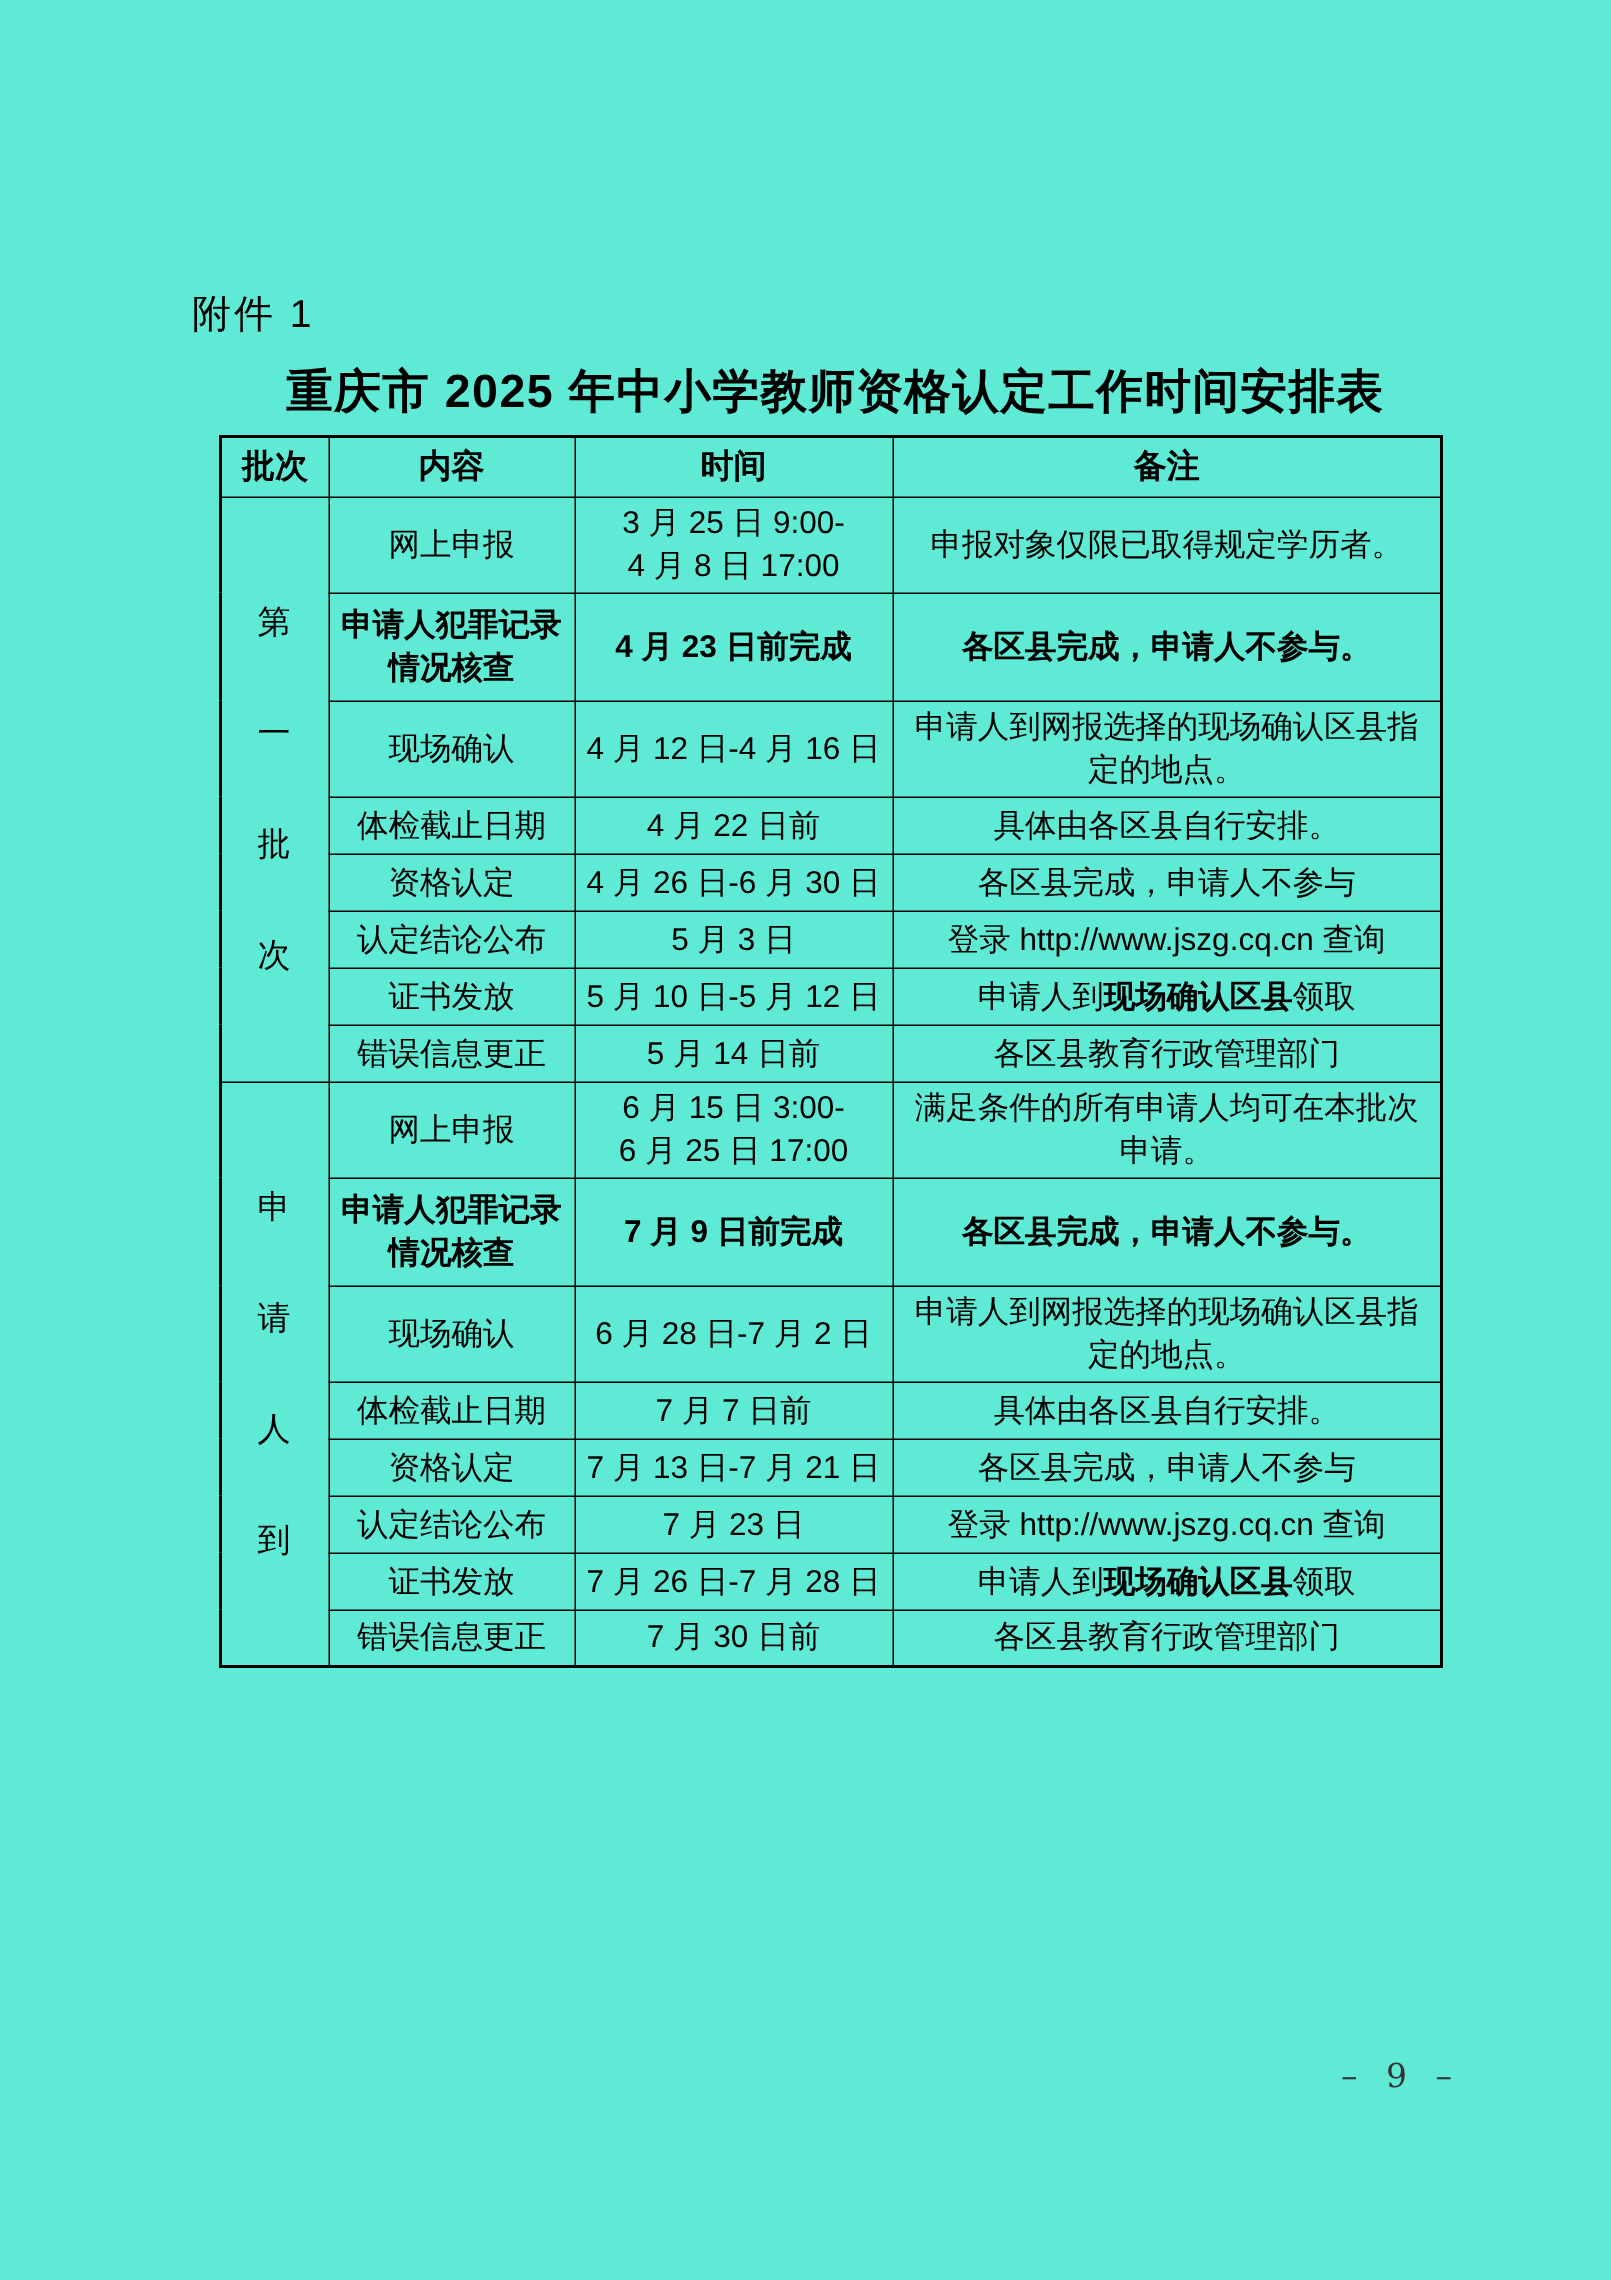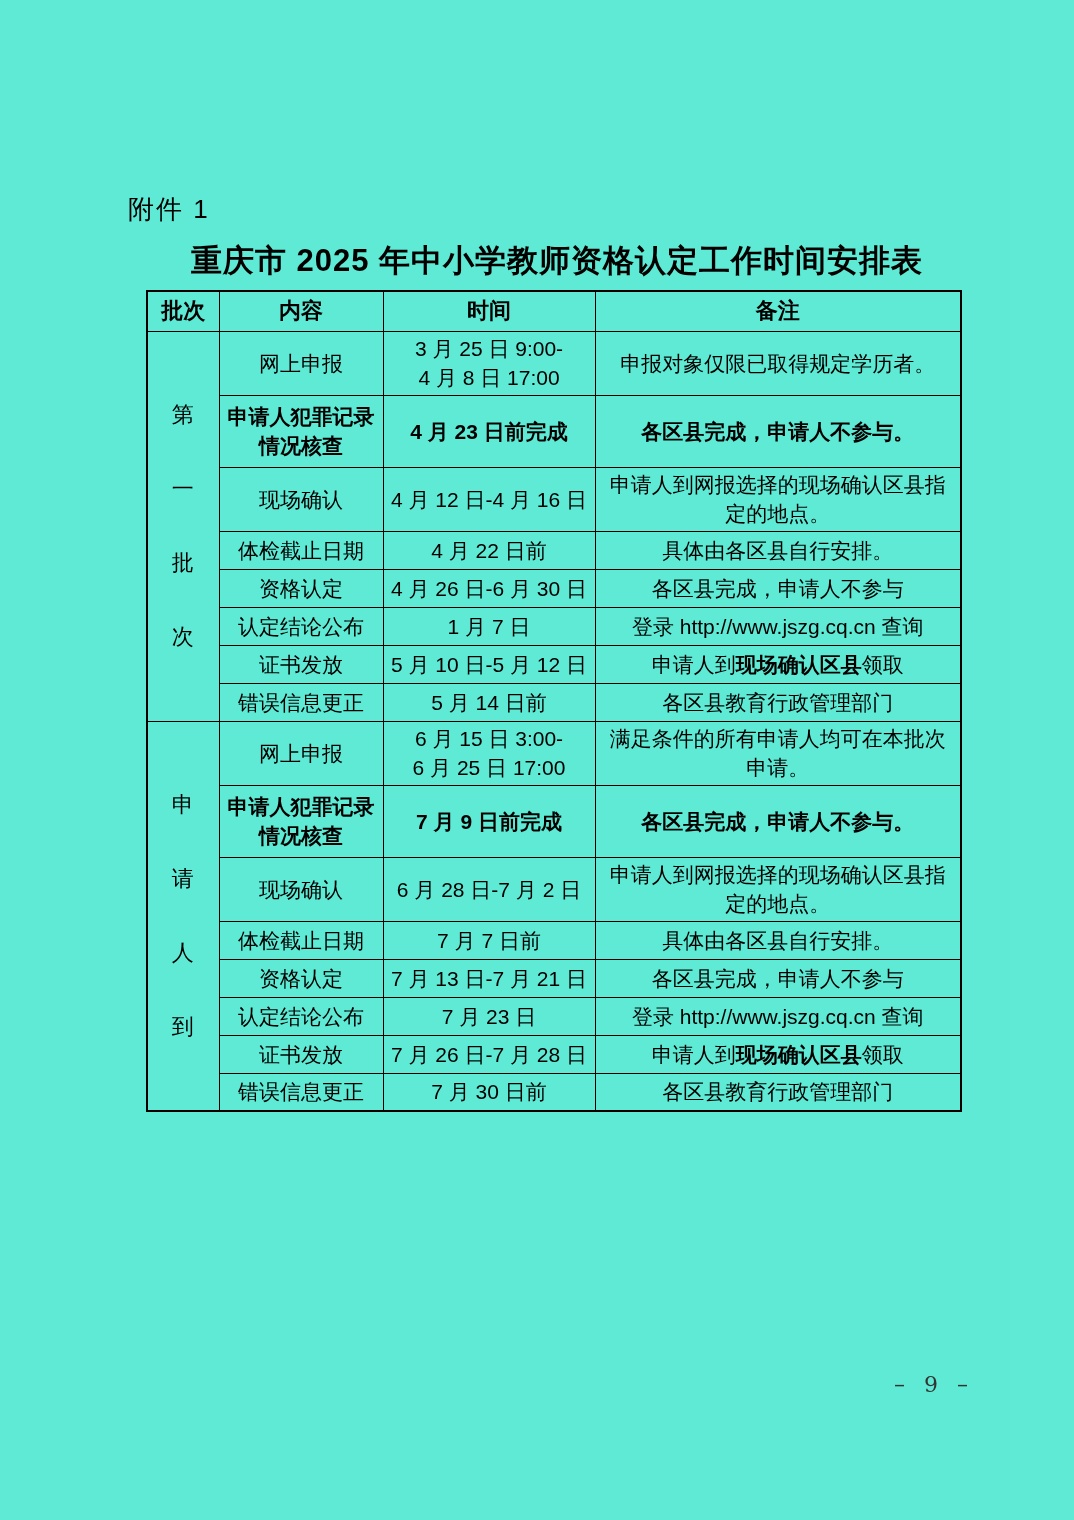--- a/index.html
+++ b/index.html
@@ -112,21 +112,21 @@
         <td class="time-cell">4 月 22 日前</td>
         <td class="note-cell">具体由各区县自行安排。</td>
       </tr>
       <tr class="h-sm">
         <td class="content-cell">资格认定</td>
         <td class="time-cell">4 月 26 日-6 月 30 日</td>
         <td class="note-cell">各区县完成，申请人不参与</td>
       </tr>
       <tr class="h-sm">
         <td class="content-cell">认定结论公布</td>
-        <td class="time-cell">1 月 7 日</td>
+        <td class="time-cell">5 月 3 日</td>
         <td class="note-cell">登录 http://www.jszg.cq.cn 查询</td>
       </tr>
       <tr class="h-sm">
         <td class="content-cell">证书发放</td>
         <td class="time-cell">5 月 10 日-5 月 12 日</td>
         <td class="note-cell"><span>申请人到</span><span class="note-bold">现场确认区县</span><span>领取</span></td>
       </tr>
       <tr class="h-sm">
         <td class="content-cell">错误信息更正</td>
         <td class="time-cell">5 月 14 日前</td>

